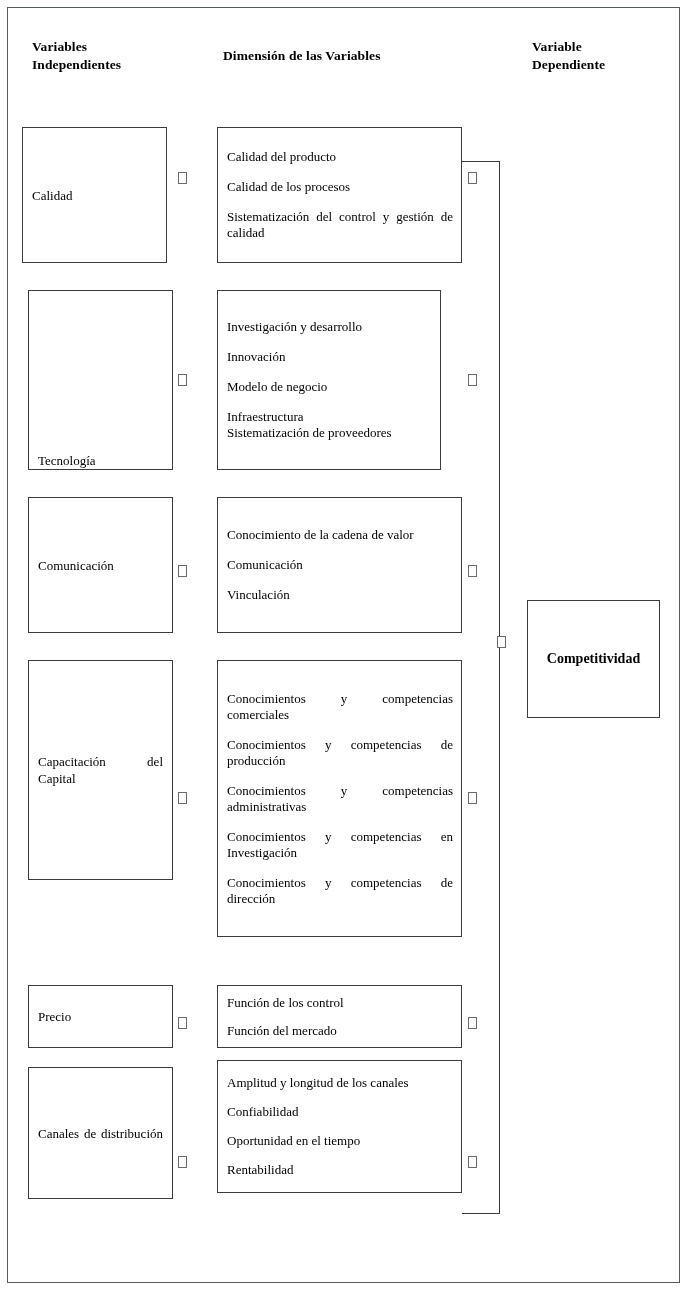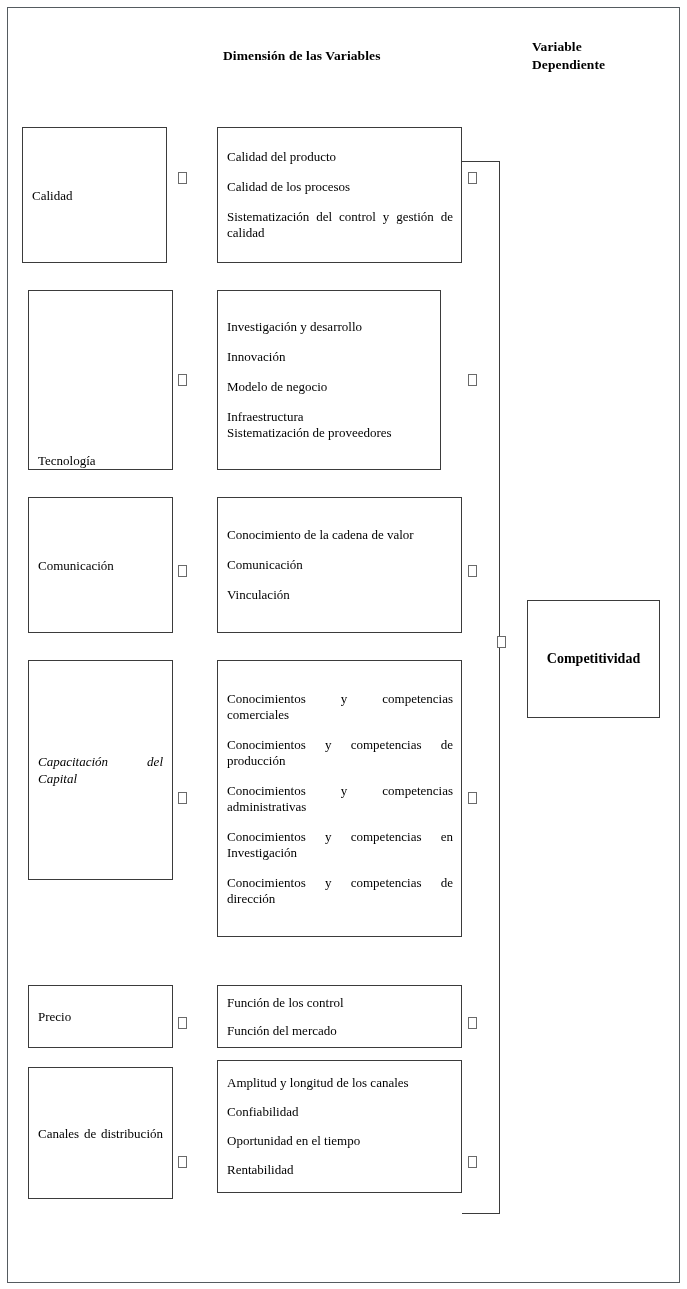--- a/index.html
+++ b/index.html
@@ -130,20 +130,24 @@
     background: transparent;
   }
 </style>
 </head>
 <body>
 
 <div id="figure">
 
   <div class="outer-frame"></div>
 
+  <div class="col-header h1">
+    <div>Variables</div>
+    <div>Independientes</div>
+  </div>
 
   <div class="col-header h2">Dimensión de las Variables</div>
 
   <div class="col-header h3">
     <div>Variable</div>
     <div>Dependiente</div>
   </div>
 
   <div class="bracket"></div>
 
@@ -178,21 +182,21 @@
   </div>
   <div class="connector" style="left:178px; top:565px;"></div>
 
   <div class="box dim-box" style="left:217px; top:497px; width:245px; height:136px;">
     <p class="dim-item two-line" style="margin-bottom:14px;"><span class="jfix">Conocimiento de la cadena de valor</span></p>
     <p class="dim-item" style="margin-bottom:14px;">Comunicación</p>
     <p class="dim-item">Vinculación</p>
   </div>
   <div class="connector" style="left:468px; top:565px;"></div>
 
-  <div class="box var-box" style="left:28px; top:660px; width:145px; height:220px;font-style:italic;">
+  <div class="box var-box" style="left:28px; top:660px; width:145px; height:220px;">
     <span class="var-label">Capacitación del Capital</span>
   </div>
   <div class="connector" style="left:178px; top:792px;"></div>
 
   <div class="box dim-box" style="left:217px; top:660px; width:245px; height:277px;">
     <p class="dim-item two-line" style="margin-bottom:14px;"><span class="jfix">Conocimientos y competencias comerciales</span></p>
     <p class="dim-item two-line" style="margin-bottom:14px;"><span class="jfix">Conocimientos y competencias de producción</span></p>
     <p class="dim-item two-line" style="margin-bottom:14px;"><span class="jfix">Conocimientos y competencias administrativas</span></p>
     <p class="dim-item two-line" style="margin-bottom:14px;"><span class="jfix">Conocimientos y competencias en Investigación</span></p>
     <p class="dim-item two-line"><span class="jfix">Conocimientos y competencias de dirección</span></p>

